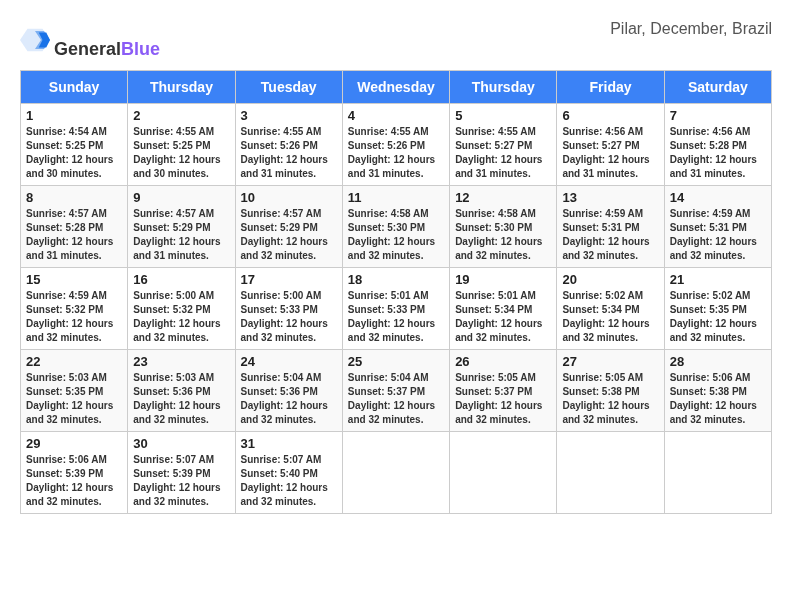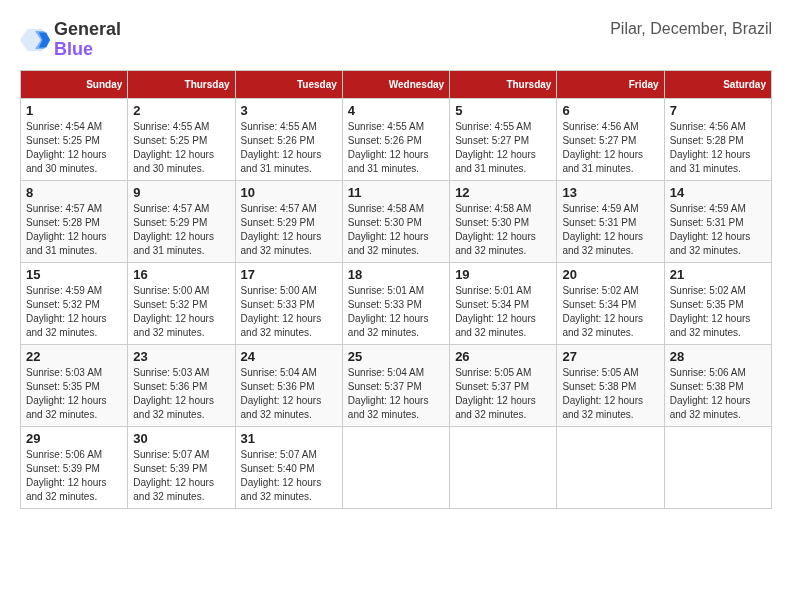--- a/index.html
+++ b/index.html
@@ -16,22 +16,22 @@
       align-items: flex-start;
       margin-bottom: 10px;
     }
     .logo {
       display: flex;
       align-items: center;
       gap: 0px;
     }
     .logo-text {
       display: flex;
-      flex-direction: column;
       line-height: 1.1;
+      margin-top: 20px;
     }
     .logo-general {
       font-size: 18px;
       font-weight: bold;
       color: #333;
     }
     .logo-blue {
       font-size: 18px;
       font-weight: bold;
       color: #8b5cf6;
@@ -52,25 +52,25 @@
     .subtitle {
       font-size: 16px;
       color: #555;
     }
     .calendar {
       width: 100%;
       border-collapse: collapse;
       font-size: 11px;
     }
     .calendar th {
-      background: #b91c1c;
+      background: #3b82f6;
       color: #fff;
       padding: 8px 5px;
-      text-align: right;
-      font-size: 10px;
+      text-align: center;
+      font-size: 14px;
       font-weight: bold;
       border: 1px solid #ccc;
     }
     .calendar td {
       border: 1px solid #ccc;
       vertical-align: top;
       padding: 4px 5px;
       width: calc(100% / 7);
       height: 80px;
       background: #fff;
@@ -82,20 +82,21 @@
       font-size: 13px;
       font-weight: bold;
       color: #222;
       display: block;
       margin-bottom: 2px;
     }
     .day-info {
       font-size: 10px;
       color: #333;
       line-height: 1.4;
+      font-weight: bold;
     }
     .empty-cell {
       background: #f9f9f9;
     }
   </style>
 </head>
 <body>
 
 <div class="header">
   <div class="logo">

